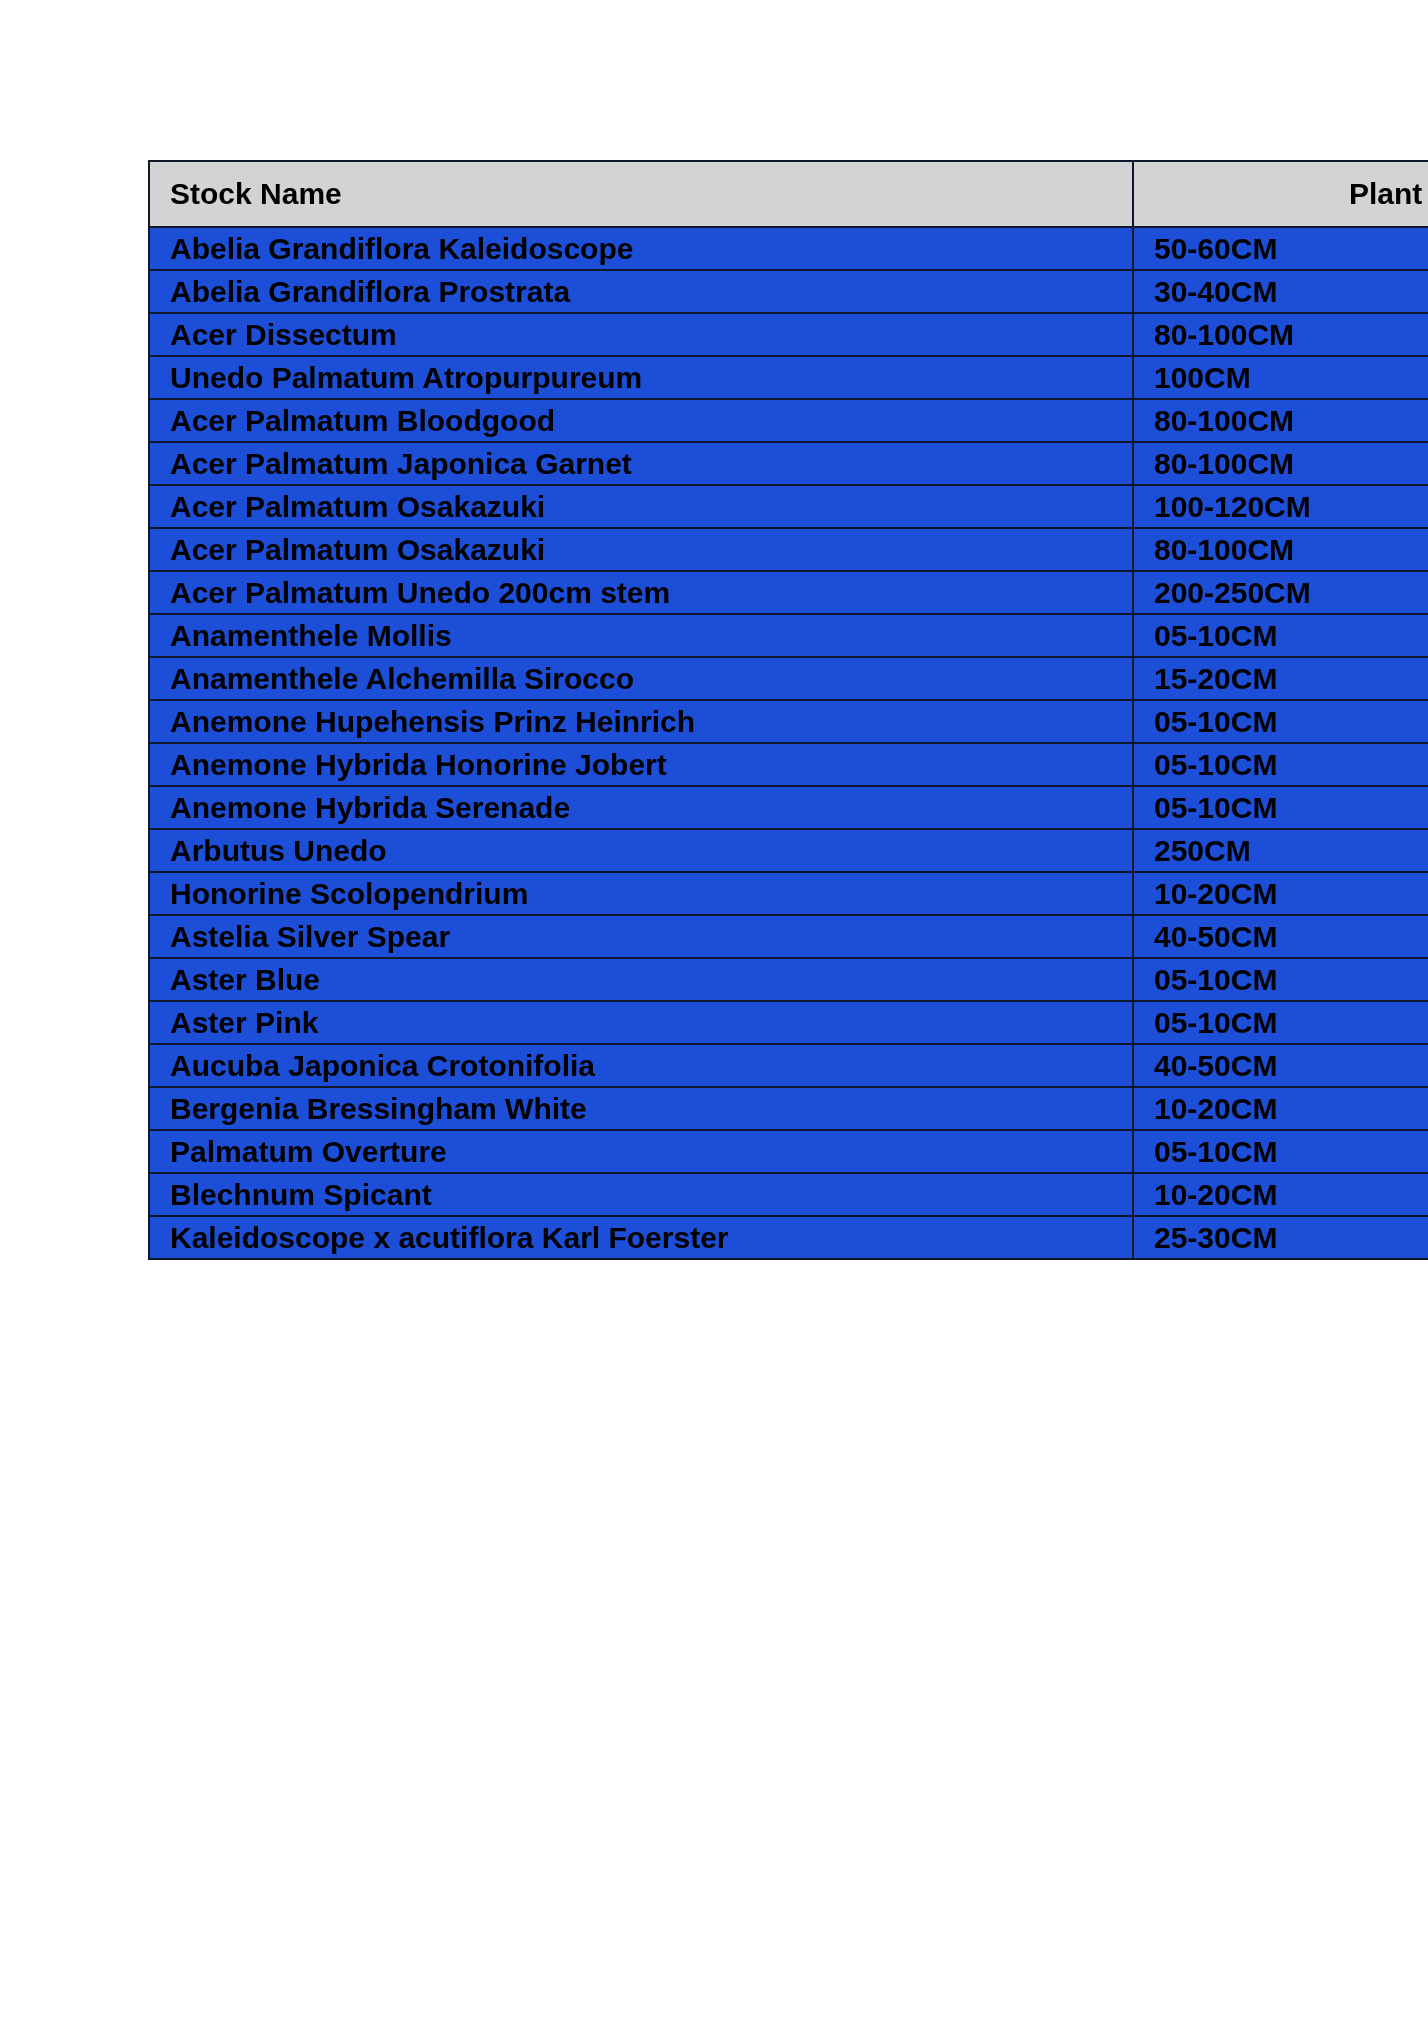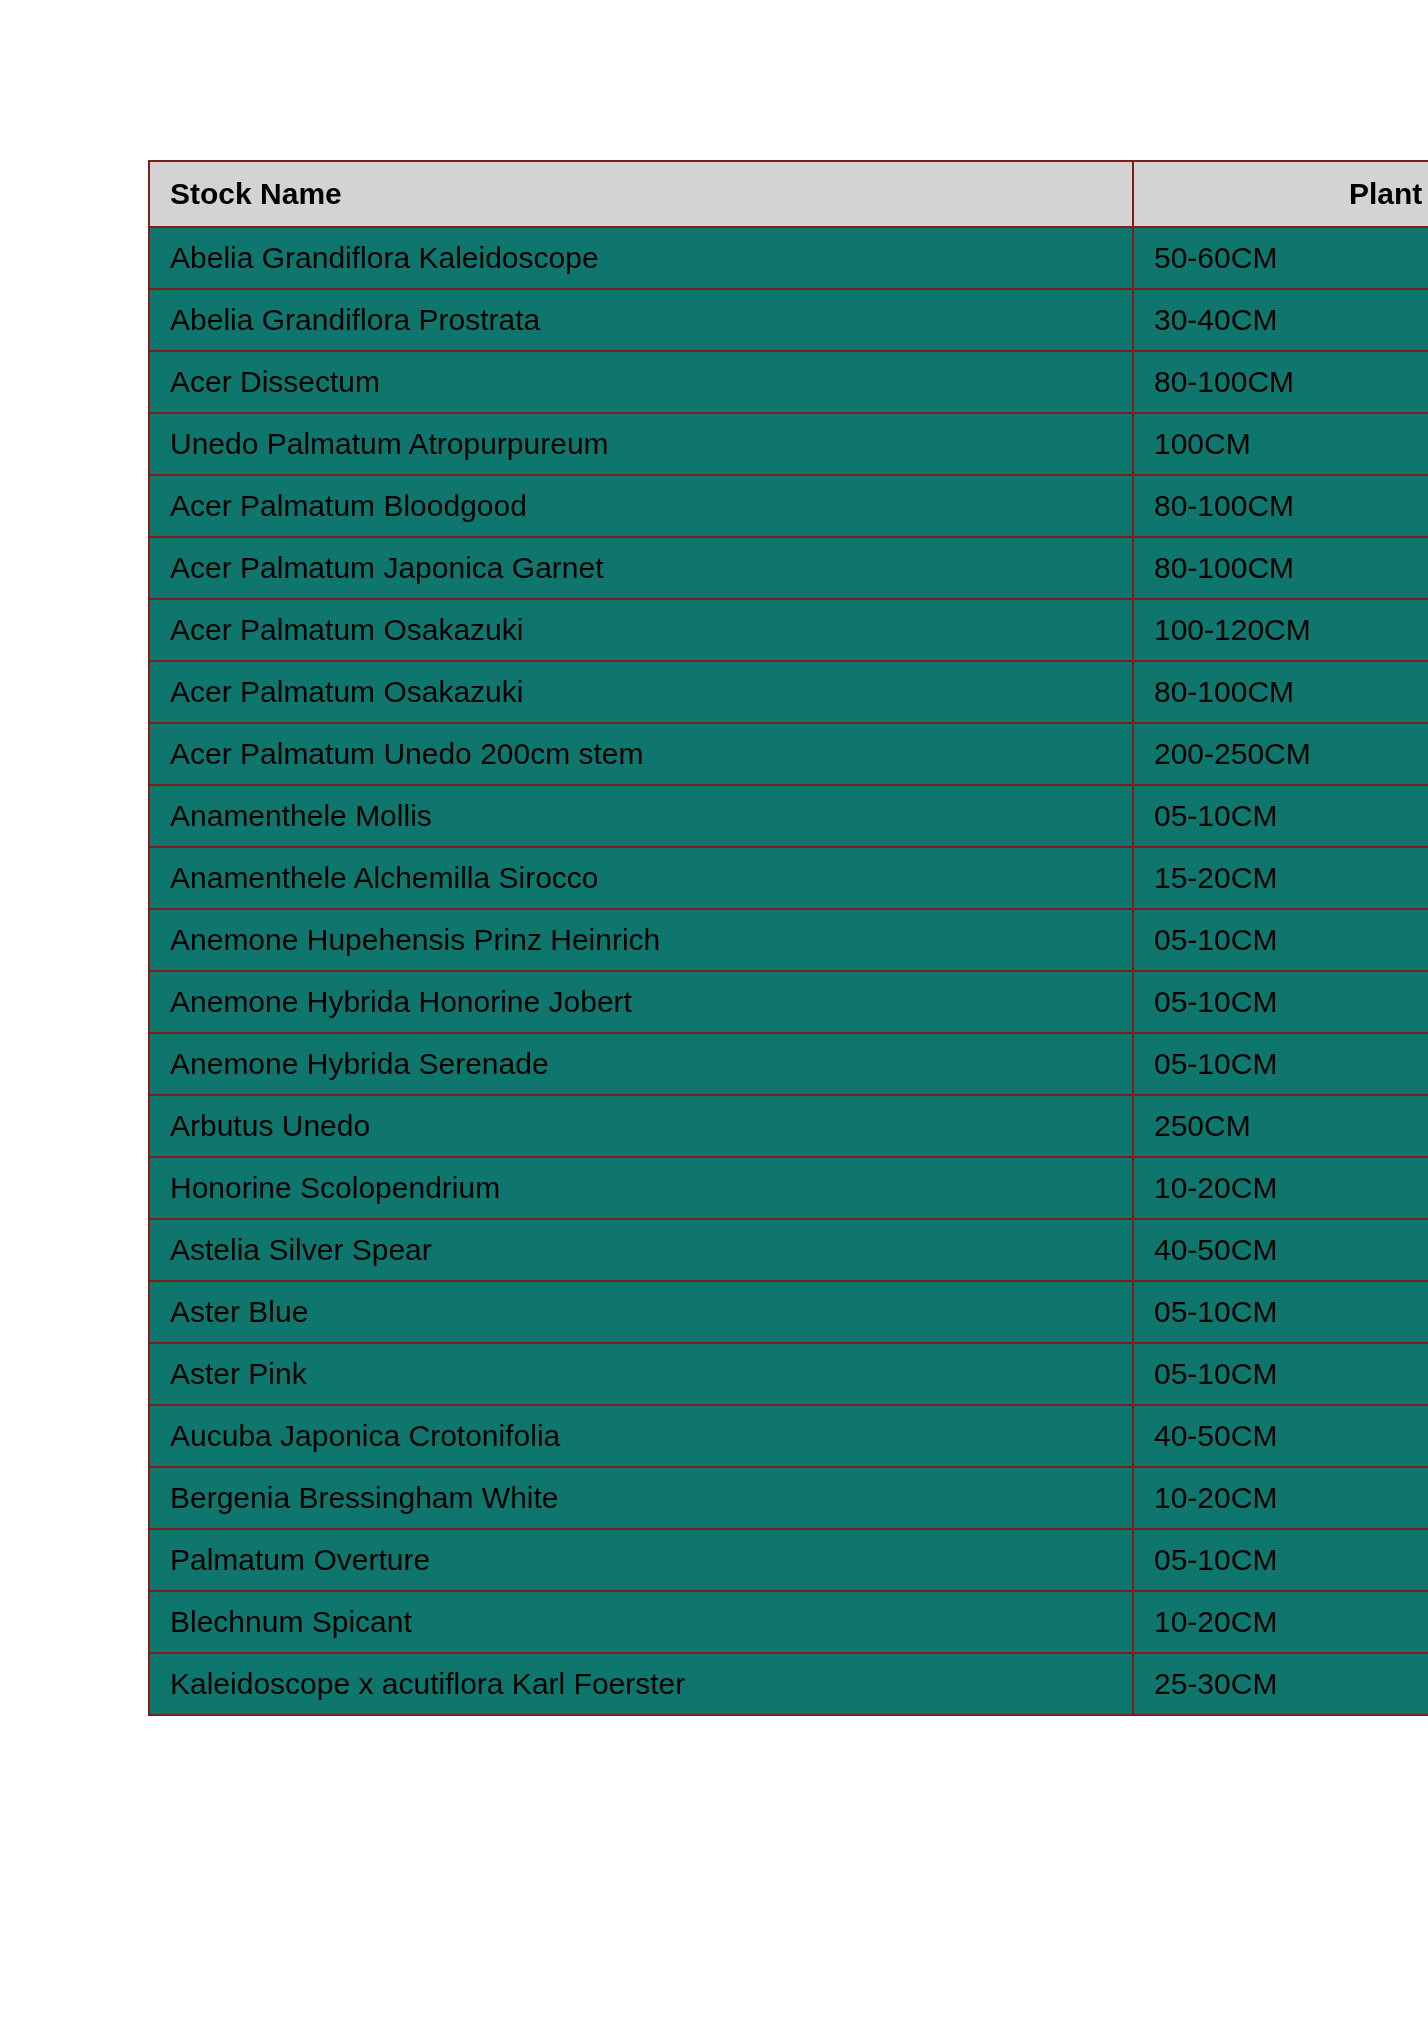--- a/index.html
+++ b/index.html
@@ -18,39 +18,39 @@
   .stock-table {
     position: absolute;
     left: 148px;
     top: 160px;
     width: 1460px; 
     border-collapse: collapse;
     table-layout: fixed;
   }
   .stock-table th,
   .stock-table td {
-    border: 2px solid #7f1d1d;
+    border: 2px solid #0f172a;
     font-size: 30px;
     line-height: 1.2;
     white-space: nowrap;
     overflow: hidden;
     vertical-align: middle;
     text-align: left;
     padding: 0 11px 0 20px;
     box-sizing: border-box;
   }
   .stock-table thead th {
     background: #d3d3d3;
     font-weight: bold;
     height: 66px;
   }
   .stock-table tbody td {
-    background: #0f766e;
-    font-weight: normal;
-    height: 62px;
+    background: #1d4ed8;
+    font-weight: bold;
+    height: 43px;
   }
   .col-name { width: 984px; }
   .col-size { width: 476px; }
   
   th.col-size { padding-left: 215px; }
 </style>
 </head>
 <body>
 
 <div class="page">

